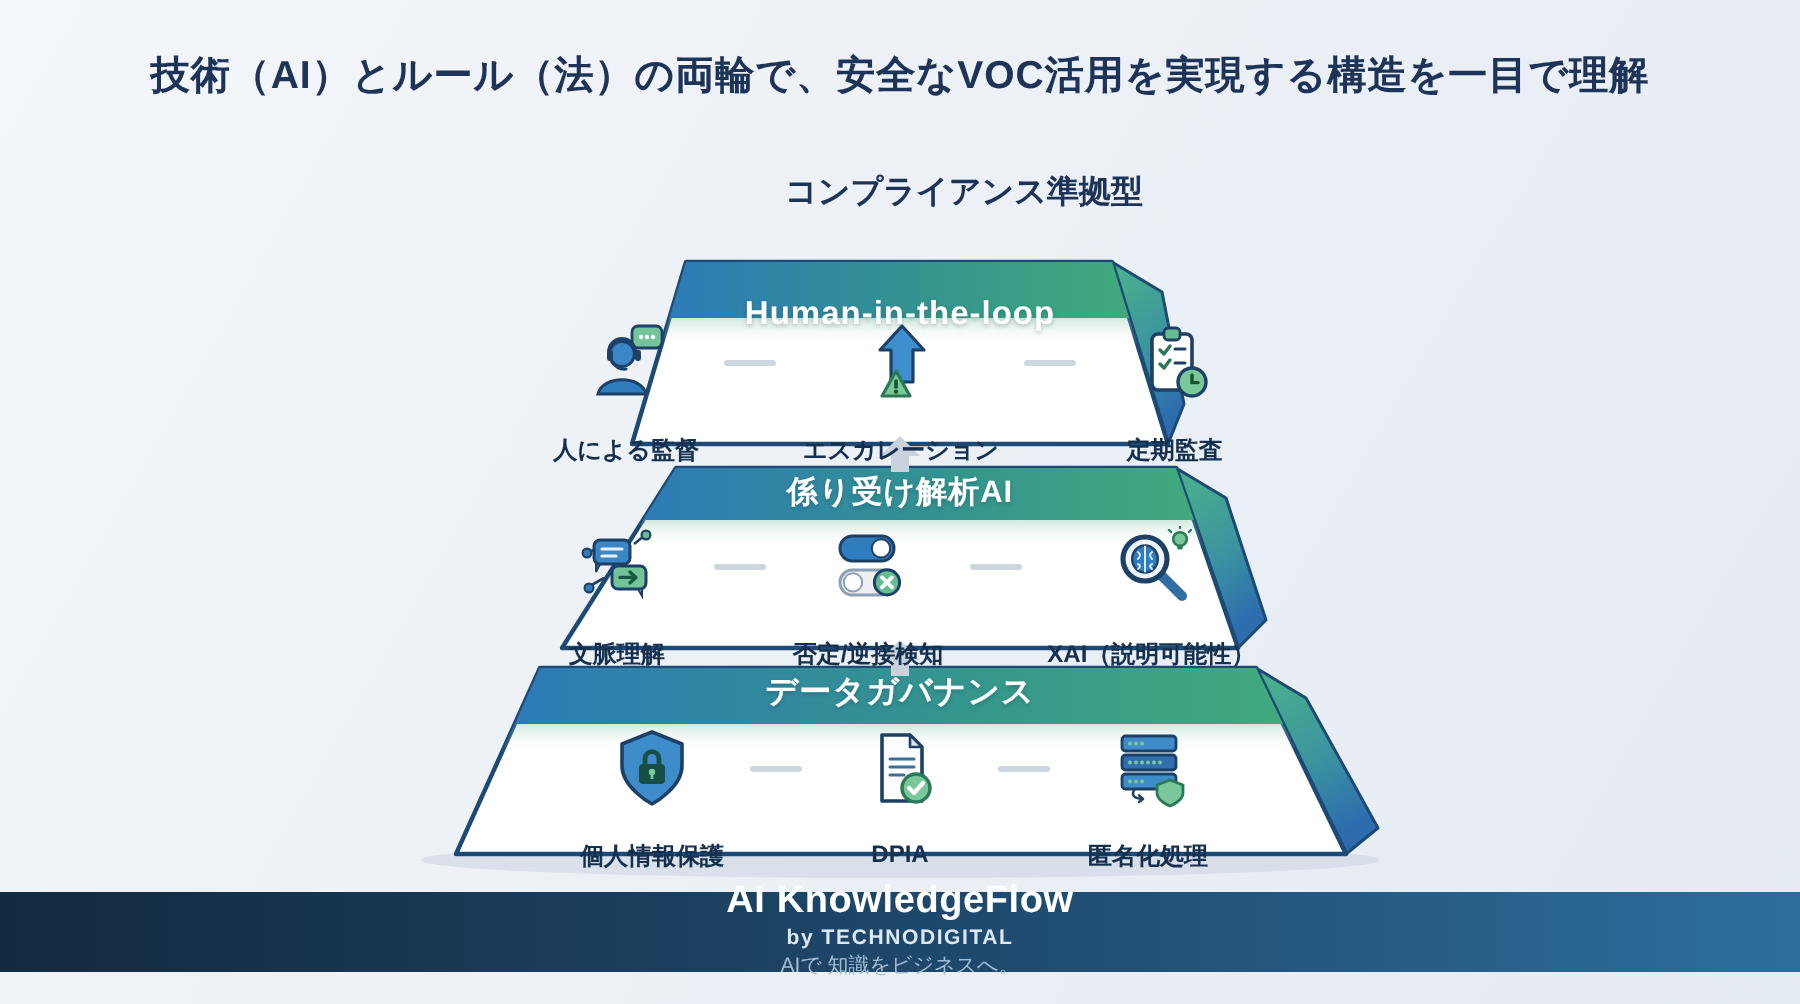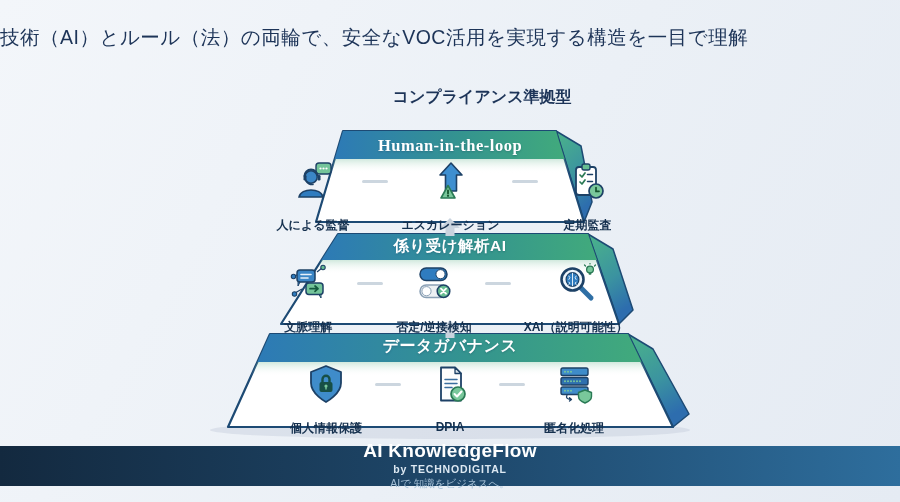--- a/index.html
+++ b/index.html
@@ -5,35 +5,35 @@
   html,body{margin:0;padding:0;}
   .stage{
     position:relative;
     width:900px;height:502px;
     overflow:hidden;
     font-family:"Liberation Sans","DejaVu Sans",sans-serif;
     background:linear-gradient(120deg,#f3f6fa 0%,#ebf0f6 55%,#e5ebf3 100%);
   }
   .title{
     position:absolute;top:24px;left:0;width:100%;
-    font-size:19.5px;font-weight:normal;
+    text-align:center;font-size:19.5px;font-weight:bold;
     color:#1d3458;letter-spacing:0.5px;
   }
   .subtitle{
     position:absolute;top:85px;left:0;width:100%;
     text-align:center;font-size:16px;font-weight:bold;
     color:#1d3458;line-height:1.45;margin-left:32px;
   }
   .pyr-svg{position:absolute;left:0;top:0;}
   .tier-label{
     position:absolute;left:0;width:100%;text-align:center;
     color:#ffffff;font-weight:bold;letter-spacing:0.5px;
     text-shadow:0 1px 2px rgba(10,40,70,.25);
   }
-  .tier-label.t1{top:136px;font-size:16.5px;font-family:Liberation Serif, serif;}
+  .tier-label.t1{top:148px;font-size:16.5px;}
   .tier-label.t2{top:236px;font-size:15.5px;}
   .tier-label.t3{top:336px;font-size:16px;}
   .tier-row{
     position:absolute;left:0;width:100%;
     display:flex;justify-content:center;align-items:flex-start;gap:13px;
   }
   .tier-row.t1{top:161px;}
   .tier-row.t2{top:263px;}
   .tier-row.t3{top:364px;}
   .item-col{

